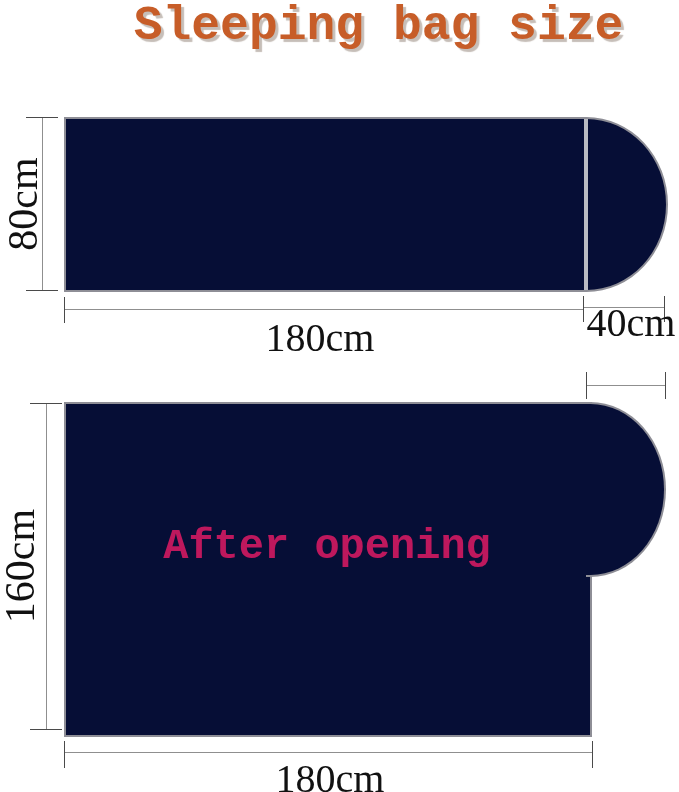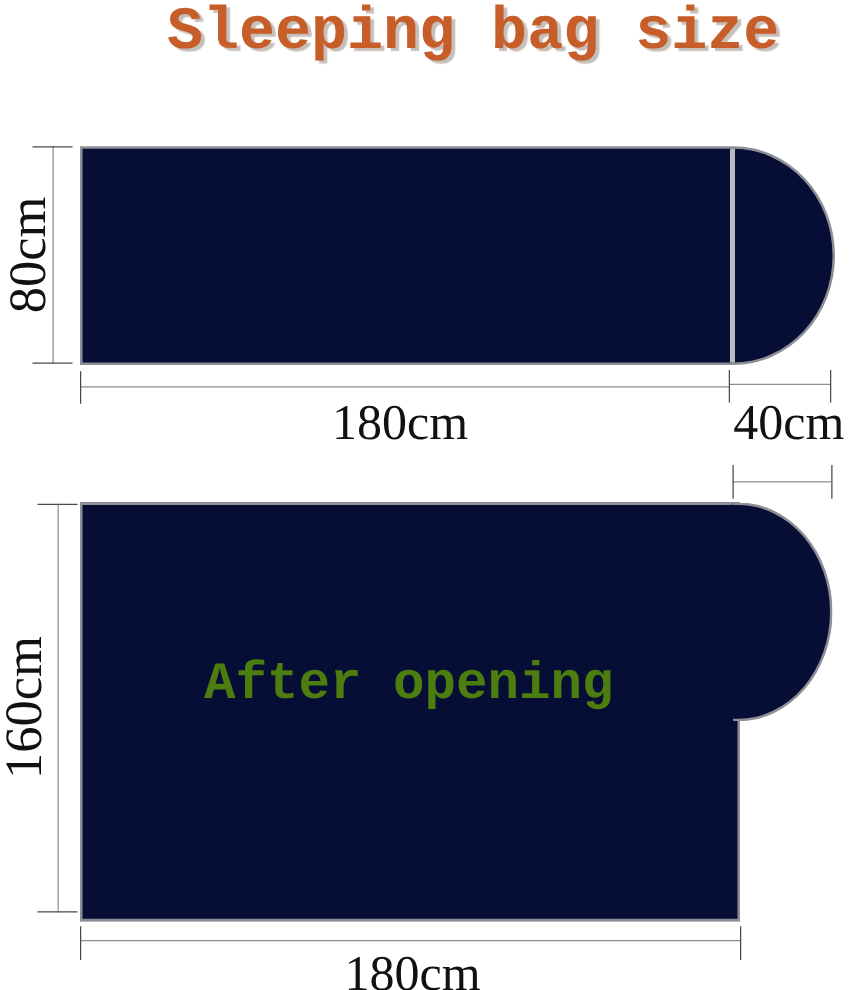--- a/index.html
+++ b/index.html
@@ -69,21 +69,21 @@
   .rot { transform: rotate(-90deg); font-size: 42px; line-height: 42px; }
   .overlay-label {
     position: absolute;
     left: 64px; top: 524px;
     width: 526px;
     text-align: center;
     font-family: "Liberation Mono", monospace;
     font-weight: bold;
     font-size: 42px;
     line-height: 46px;
-    color: #4d7c0f;
+    color: #be185d;
     z-index: 4;
     white-space: nowrap;
   }
 </style>
 </head>
 <body>
 
 <div class="canvas">
 
   <div class="title">Sleeping bag size</div>
@@ -96,21 +96,21 @@
   <div class="tick" style="left:26px; top:290px; width:32px; height:1px;"></div>
   <div class="dim-label rot" style="left:-62px; top:183px; width:170px;">80cm</div>
 
   <div class="line" style="left:64px; top:309px; width:520px; height:1px;"></div>
   <div class="tick" style="left:64px; top:297px; width:1px; height:26px;"></div>
   <div class="tick" style="left:583px; top:296px; width:1px; height:26px;"></div>
   <div class="dim-label" style="left:230px; top:316px; width:180px;">180cm</div>
 
   <div class="line" style="left:584px; top:307px; width:80px; height:1px;"></div>
   <div class="tick" style="left:664px; top:296px; width:1px; height:26px;"></div>
-  <div class="dim-label" style="left:585px; top:316px; width:92px;">40cm</div>
+  <div class="dim-label" style="left:585px; top:301px; width:92px;">40cm</div>
 
   <div class="line" style="left:586px; top:385px; width:79px; height:1px;"></div>
   <div class="tick" style="left:586px; top:372px; width:1px; height:27px;"></div>
   <div class="tick" style="left:665px; top:372px; width:1px; height:27px;"></div>
 
   <div class="bag bag2-body"></div>
   <div class="bag bag2-hood"></div>
   <div class="overlay-label">After opening</div>
 
   <div class="line" style="left:46px; top:403px; width:1px; height:327px;"></div>

